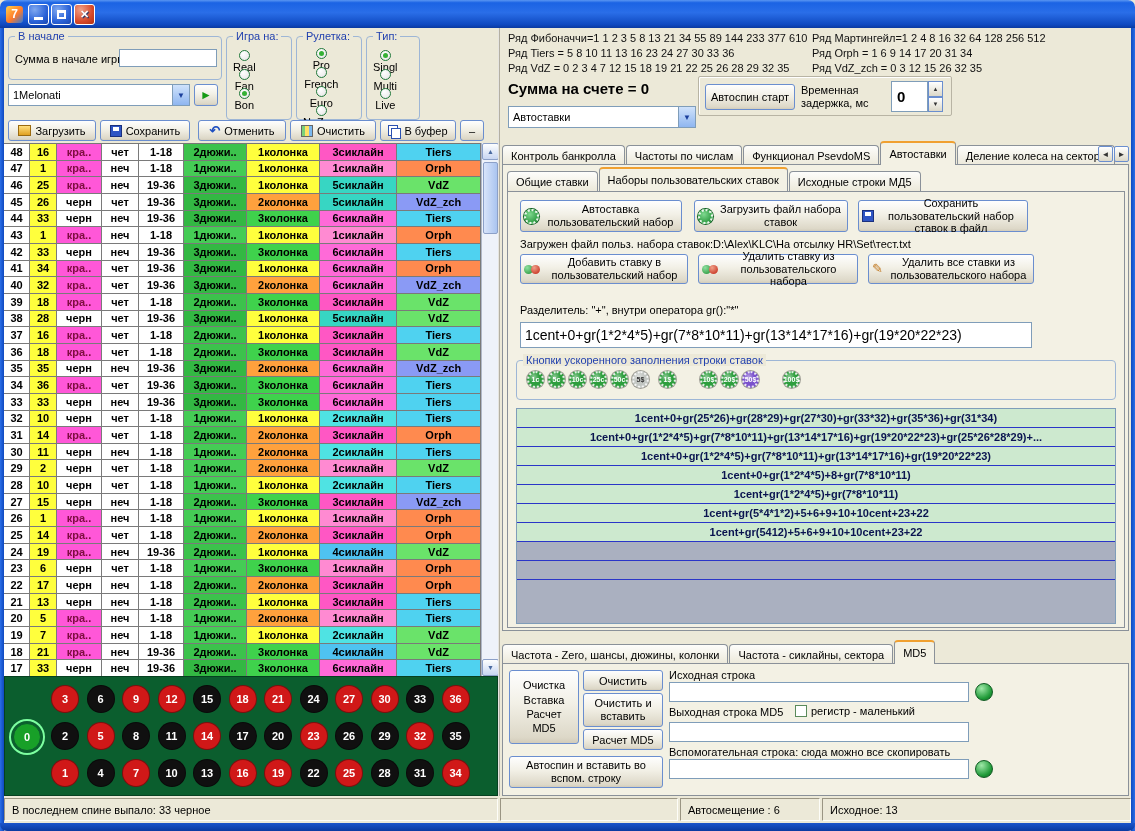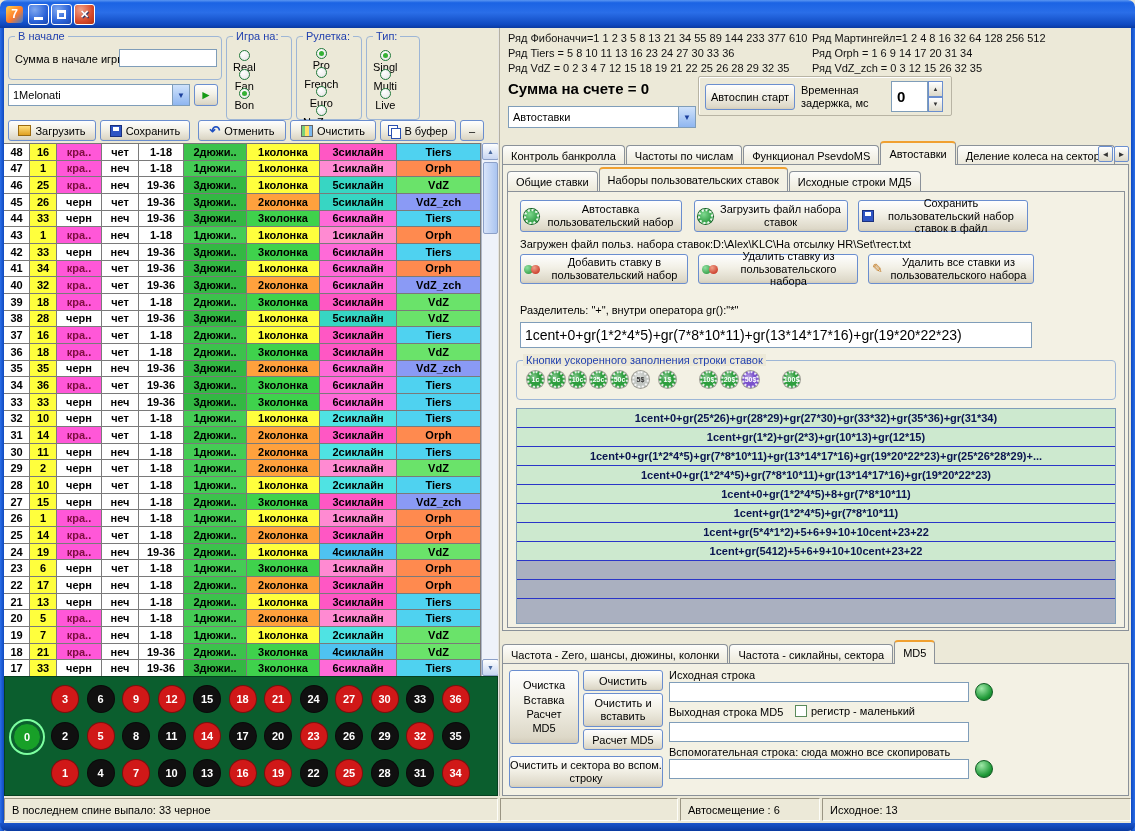--- a/index.html
+++ b/index.html
@@ -763,21 +763,20 @@
                 <span class="chip-label" style="color: rgb(255, 255, 255);">50$</span>
               </div>
               <div class="chip" style="background: radial-gradient(circle at 35% 30%, rgba(255, 255, 255, 0.45), rgba(255, 255, 255, 0) 45%), rgb(46, 158, 62); margin-left: 20px;">
                 <span class="chip-label" style="color: rgb(255, 255, 255);">100$</span>
               </div>
             </div>
         </div>
 
         <div class="betlist" style="left:8px; top:216px; width:600px; height:216px;">
             <div class="bet-row">1cent+0+gr(25*26)+gr(28*29)+gr(27*30)+gr(33*32)+gr(35*36)+gr(31*34)</div>
-            <div class="bet-row">1cent+gr(1*2)+gr(2*3)+gr(10*13)+gr(12*15)</div>
             <div class="bet-row">1cent+0+gr(1*2*4*5)+gr(7*8*10*11)+gr(13*14*17*16)+gr(19*20*22*23)+gr(25*26*28*29)+...</div>
             <div class="bet-row">1cent+0+gr(1*2*4*5)+gr(7*8*10*11)+gr(13*14*17*16)+gr(19*20*22*23)</div>
             <div class="bet-row">1cent+0+gr(1*2*4*5)+8+gr(7*8*10*11)</div>
             <div class="bet-row">1cent+gr(1*2*4*5)+gr(7*8*10*11)</div>
             <div class="bet-row">1cent+gr(5*4*1*2)+5+6+9+10+10cent+23+22</div>
             <div class="bet-row">1cent+gr(5412)+5+6+9+10+10cent+23+22</div>
             <div class="bet-row empty"></div>
             <div class="bet-row empty"></div>
           </div>
       </div>
@@ -787,21 +786,21 @@
         <div class="tab">Частота - Zero, шансы, дюжины, колонки</div>
         <div class="tab">Частота - сиклайны, сектора</div>
         <div class="tab active">MD5</div>
       </div>
 
     <div class="panel" style="left:2px; top:635px; width:627px; height:133px;">
       <div class="xb" style="position:absolute; left:6px; top:6px; width:70px; height:74px; text-align:center; line-height:1.3; padding:0 4px;">Очистка Вставка Расчет MD5</div>
       <div class="xb" style="position:absolute; left:80px; top:6px; width:80px; height:21px;">Очистить</div>
       <div class="xb" style="position:absolute; left:80px; top:29px; width:80px; height:34px; text-align:center; line-height:1.2;">Очистить и вставить</div>
       <div class="xb" style="position:absolute; left:80px; top:65px; width:80px; height:21px;">Расчет MD5</div>
-      <div class="xb" style="position:absolute; left:6px; top:92px; width:154px; height:32px; text-align:center; line-height:1.2;">Очистить и сектора во вспом. строку</div>
+      <div class="xb" style="position:absolute; left:6px; top:92px; width:154px; height:32px; text-align:center; line-height:1.2;">Автоспин и вставить во вспом. строку</div>
 
       <div class="lbl" style="left:166px; top:5px;">Исходная строка</div>
       <div class="tin" style="position:absolute; left:166px; top:18px; width:300px; height:20px;"></div>
       <div class="gball" style="left:472px; top:19px;"></div>
 
       <div class="lbl" style="left:166px; top:42px;">Выходная строка MD5</div>
       <div class="cbrow" style="left:292px; top:41px;">
         <span class="cbbox"></span>
         <span>регистр  - маленький</span>
       </div>

